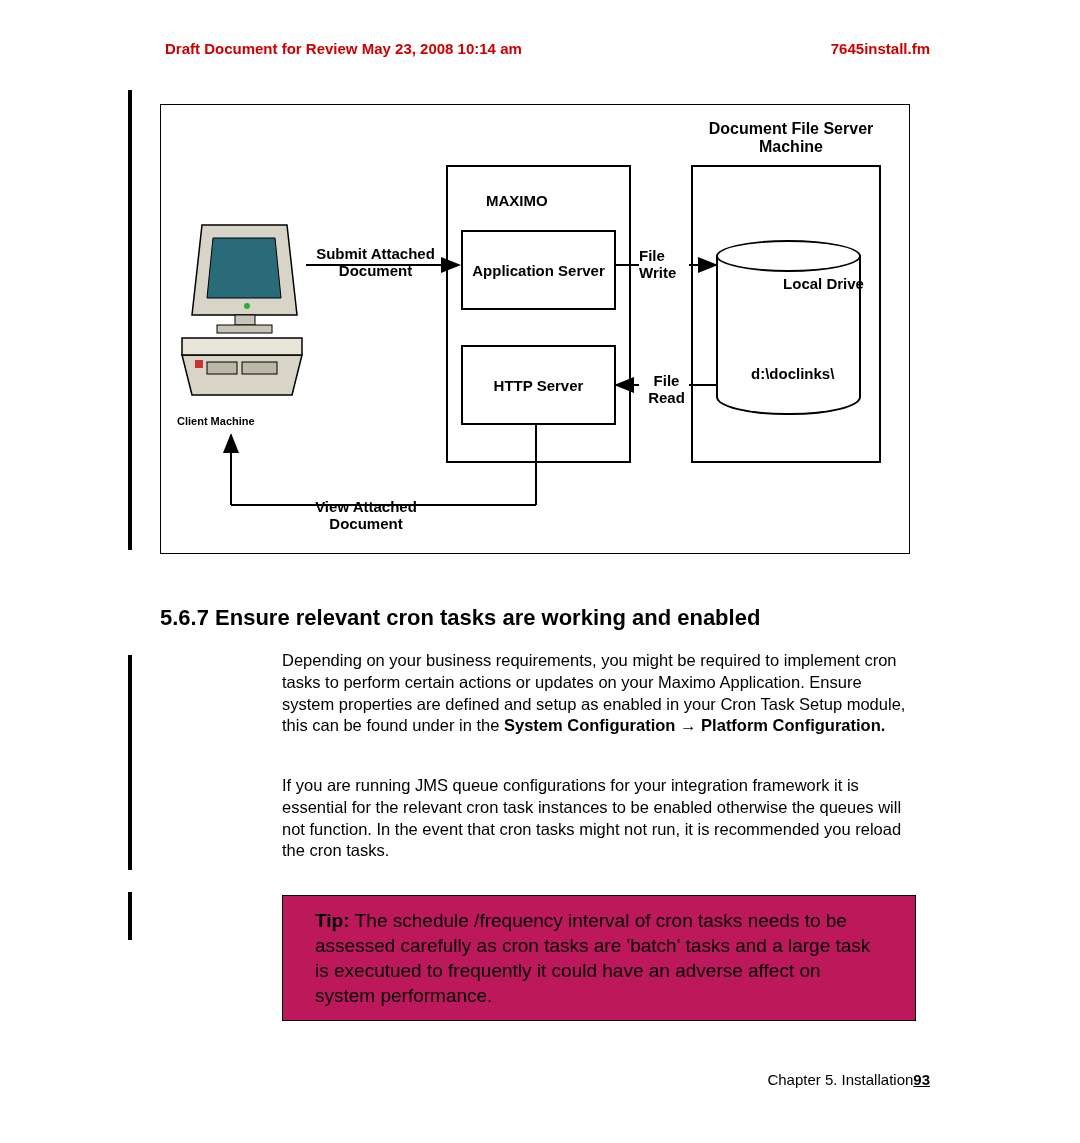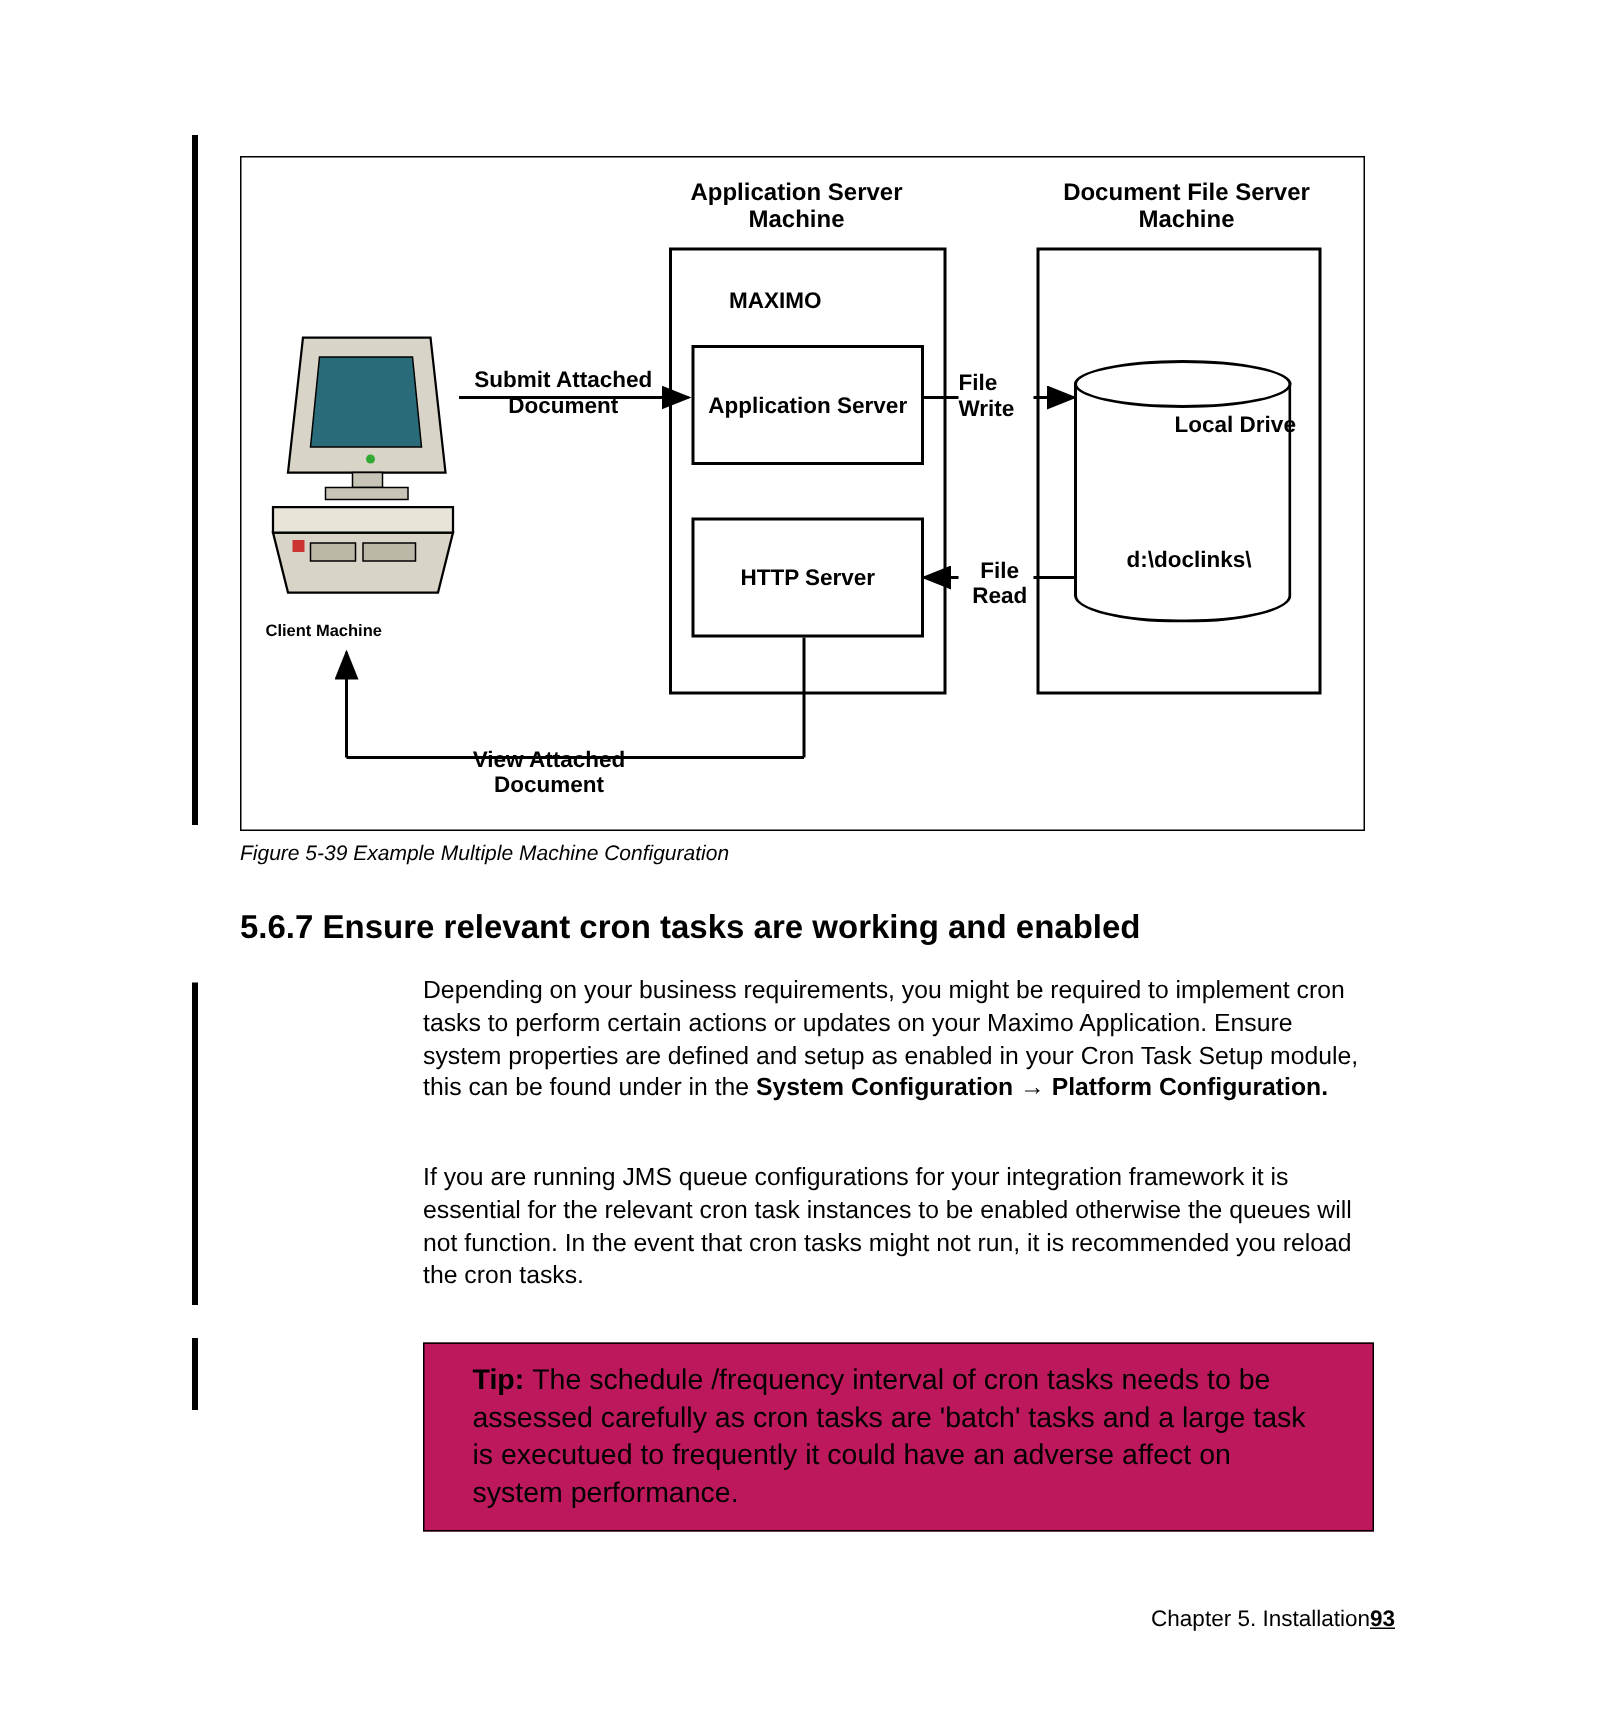--- a/index.html
+++ b/index.html
@@ -178,27 +178,30 @@
     justify-content: flex-end;
     font-size: 15px;
   }
   .footer .pg { font-weight: bold; text-decoration: underline; }
 </style>
 </head>
 <body>
 
 <div class="page">
 
+  <div class="header">
+    <span class="header-left">Draft Document for Review May 23, 2008 10:14 am</span>
+    <span class="header-right">7645install.fm</span>
+  </div>
 
   <div class="sidebar-rule"></div>
   <div class="sidebar-rule2"></div>
   <div class="sidebar-rule3"></div>
 
   <div class="figure-box">
-    <div class="fig-label app-server-title">Application Server Machine</div>
     <div class="fig-label doc-file-title">Document File Server Machine</div>
 
     <div class="outer-box app-outer"></div>
     <div class="outer-box doc-outer"></div>
 
     <div class="maximo-label">MAXIMO</div>
     <div class="inner-box http-srv-box">HTTP Server</div>
     <div class="inner-box app-srv-box">Application Server</div>
 
     <div class="cylinder">
@@ -248,21 +251,20 @@
 
       <line x1="555" y1="280" x2="528" y2="280" stroke="#000" stroke-width="2"></line>
 
       <line x1="375" y1="320" x2="375" y2="400" stroke="#000" stroke-width="2"></line>
       <line x1="375" y1="400" x2="70" y2="400" stroke="#000" stroke-width="2"></line>
       <line x1="70" y1="400" x2="70" y2="330" stroke="#000" stroke-width="2" marker-end="url(#arrowhead)"></line>
     </svg>
 
   </div>
 
-  <div class="figure-caption">Figure 5-39   Example Multiple Machine Configuration</div>
 
   <div class="section-heading">5.6.7  Ensure relevant cron tasks are working and enabled</div>
 
   <div class="body-para para1">
     <span>Depending on your business requirements, you might be required to implement cron tasks to perform certain actions or updates on your Maximo Application. Ensure system properties are defined and setup as enabled in your Cron Task Setup module, this can be found under in the </span><b>System Configuration</b><span> → </span><b>Platform Configuration.</b>
   </div>
 
   <div class="body-para para2">If you are running JMS queue configurations for your integration framework it is essential for the relevant cron task instances to be enabled otherwise the queues will not function. In the event that cron tasks might not run, it is recommended you reload the cron tasks.</div>
 
   <div class="tip-box">

